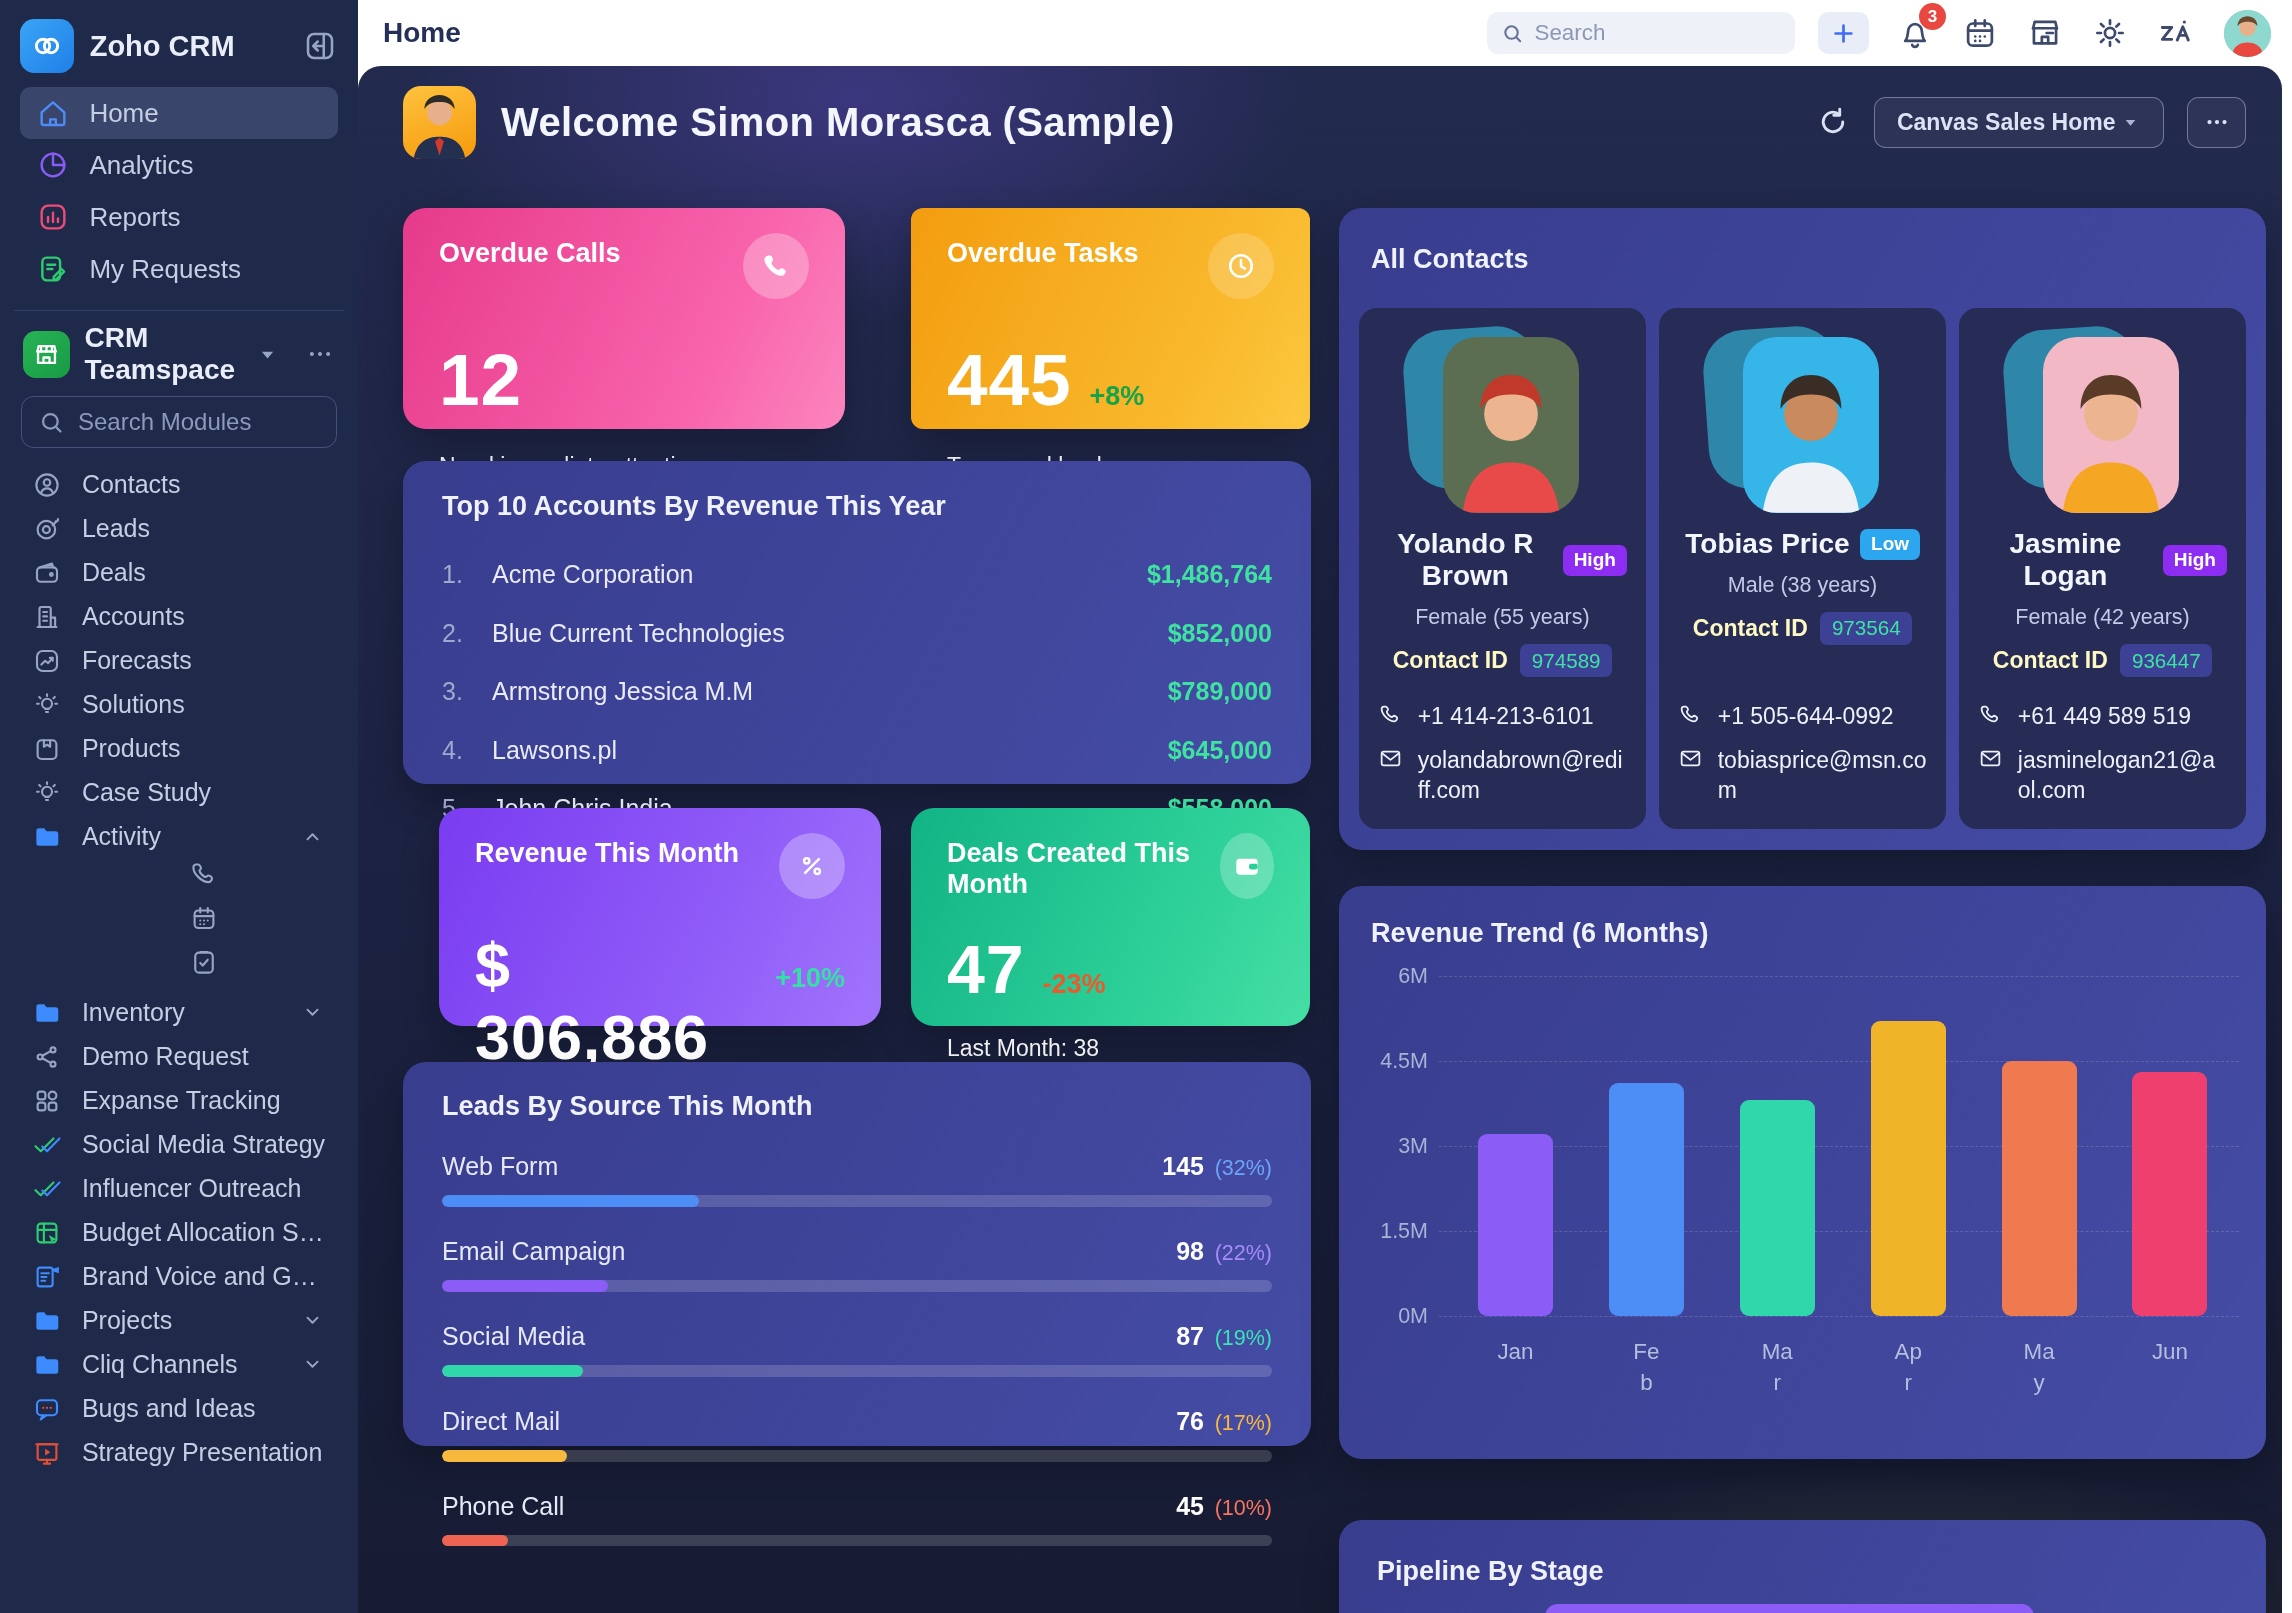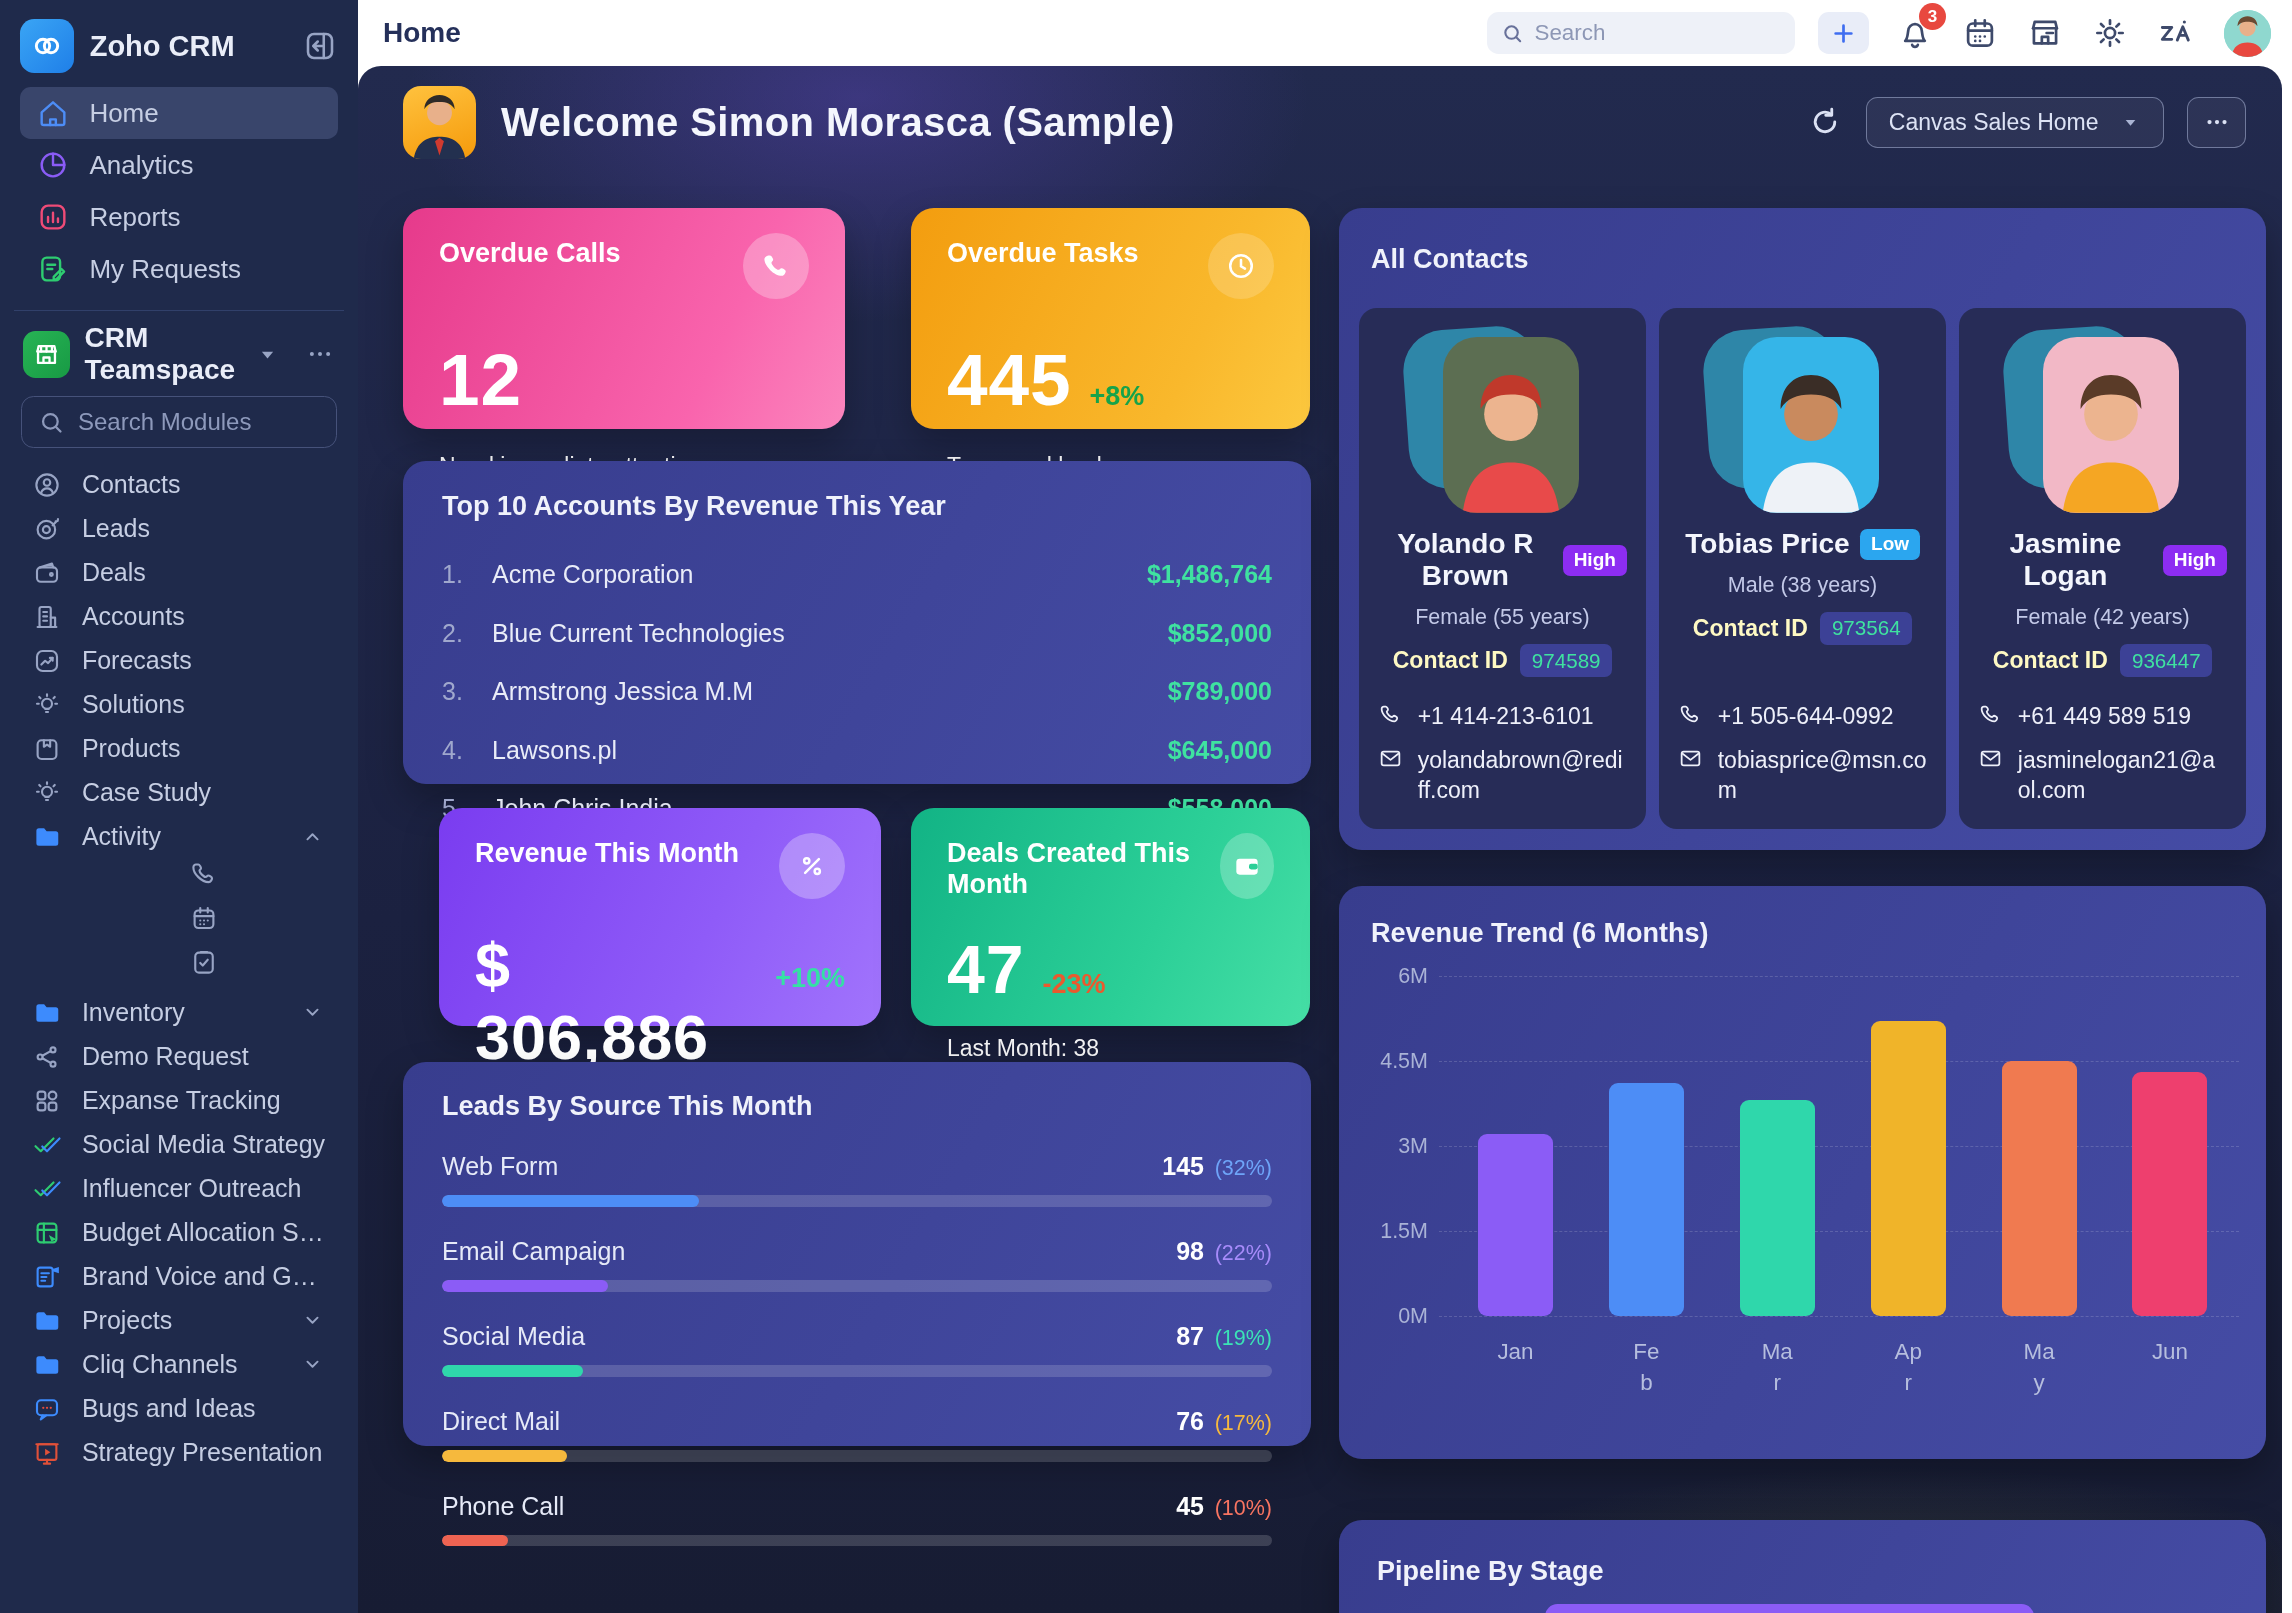--- a/index.html
+++ b/index.html
@@ -42,21 +42,21 @@
     background:
       radial-gradient(645px 322px at 26% 2%, rgba(110,80,220,.34), transparent 70%),
       radial-gradient(681px 206px at 80% 100%, rgba(186,196,70,.16), transparent 72%),
       linear-gradient(180deg,#222a4e 0%,#1b2140 55%,#171c33 100%); }
   .gutter { position:absolute; right:0; top:0; width:10.7px; height:1614px; background:#ffffff; }
 
   .welcome { position:absolute; left:45px; top:19.7px; right:36px; display:flex; align-items:center; gap:25px; }
   .w-avatar { width:73px; height:73px; border-radius:18px; background:linear-gradient(160deg,#ffc23e,#f59a0b); overflow:hidden; position:relative; flex:0 0 auto;}
   .w-title { font-size:40px; font-weight:700; color:#f4f6fd; letter-spacing:0.4px; }
   .w-right { margin-left:auto; display:flex; align-items:center; gap:23px; }
-  .pill-btn { display:flex; align-items:center; gap:20px; height:51px; padding:0 21.5px; border:1.8px solid rgba(170,180,215,.55); border-radius:11.6px; background:rgba(255,255,255,.05); color:#dde3f5; font-size:23px; cursor:pointer; }
+  .pill-btn { display:flex; align-items:center; gap:3px; height:51px; padding:0 21.5px; border:1.8px solid rgba(170,180,215,.55); border-radius:11.6px; background:rgba(255,255,255,.05); color:#dde3f5; font-size:23px; cursor:pointer;font-weight:bold; }
   .dots-btn { height:51px; width:59px; border:1.8px solid rgba(170,180,215,.55); border-radius:11.6px; background:rgba(255,255,255,.05); display:flex; align-items:center; justify-content:center; cursor:pointer; }
 
   .card { position:absolute; border-radius:23px; }
   .grad-card { padding:30px 36px; color:#fff; box-shadow:0 16px 36px rgba(0,0,0,.25); }
   .gc-head { display:flex; align-items:flex-start; }
   .gc-title { font-size:27px; font-weight:600; }
   .gc-iconwrap { margin-left:auto; width:66px; height:66px; border-radius:50%; background:rgba(255,255,255,.28); display:flex; align-items:center; justify-content:center; margin-top:-5.4px;}
   .gc-value-row { display:flex; align-items:baseline; gap:18px; margin-top:39px; }
   .gc-value { font-size:73px; font-weight:800; letter-spacing:0.9px; }
   .gc-delta { font-size:27px; font-weight:700; }
@@ -554,21 +554,21 @@
               <path d="M7.6 4.2c1 0 2.3 2.3 2.3 3.2 0 .9-1.3 1.4-1.3 2.2s1 2.3 2 3.3 2.5 2 3.3 2 1.3-1.3 2.2-1.3 3.2 1.3 3.2 2.3-1.1 3.4-2.8 3.4c-3.2 0-6.5-1.9-8.8-4.2S3.3 9.6 3.3 7c0-1.7 2.4-2.8 3.4-2.8z" fill="#ffffff"></path>
             </svg>
         </div>
       </div>
       <div class="gc-value-row">
         <div class="gc-value">12</div>
       </div>
       <div class="gc-note">Need immediate attention</div>
     </section>
 
-    <section class="card grad-card" style="left:553px; top:142px; width:399px; height:221px; background:linear-gradient(115deg,#f39d0f 0%,#f9b82c 70%,#fcc83f 100%);">
+    <section class="card grad-card" style="left:553px; top:142px; width:399px; height:221px; background:linear-gradient(115deg,#f39d0f 0%,#f9b82c 70%,#fcc83f 100%);border-radius:12px;">
       <div class="gc-head">
         <div class="gc-title">Overdue Tasks</div>
         <div class="gc-iconwrap" style="background:rgba(255,255,255,.18)">
           <svg width="34" height="34" viewBox="0 0 24 24" fill="none" stroke="#ffffff" stroke-width="1.8" stroke-linecap="round">
               <circle cx="12" cy="12" r="7.6"></circle>
               <path d="M12 7.8v4.4l2.8 1.6"></path>
             </svg>
         </div>
       </div>
       <div class="gc-value-row">

